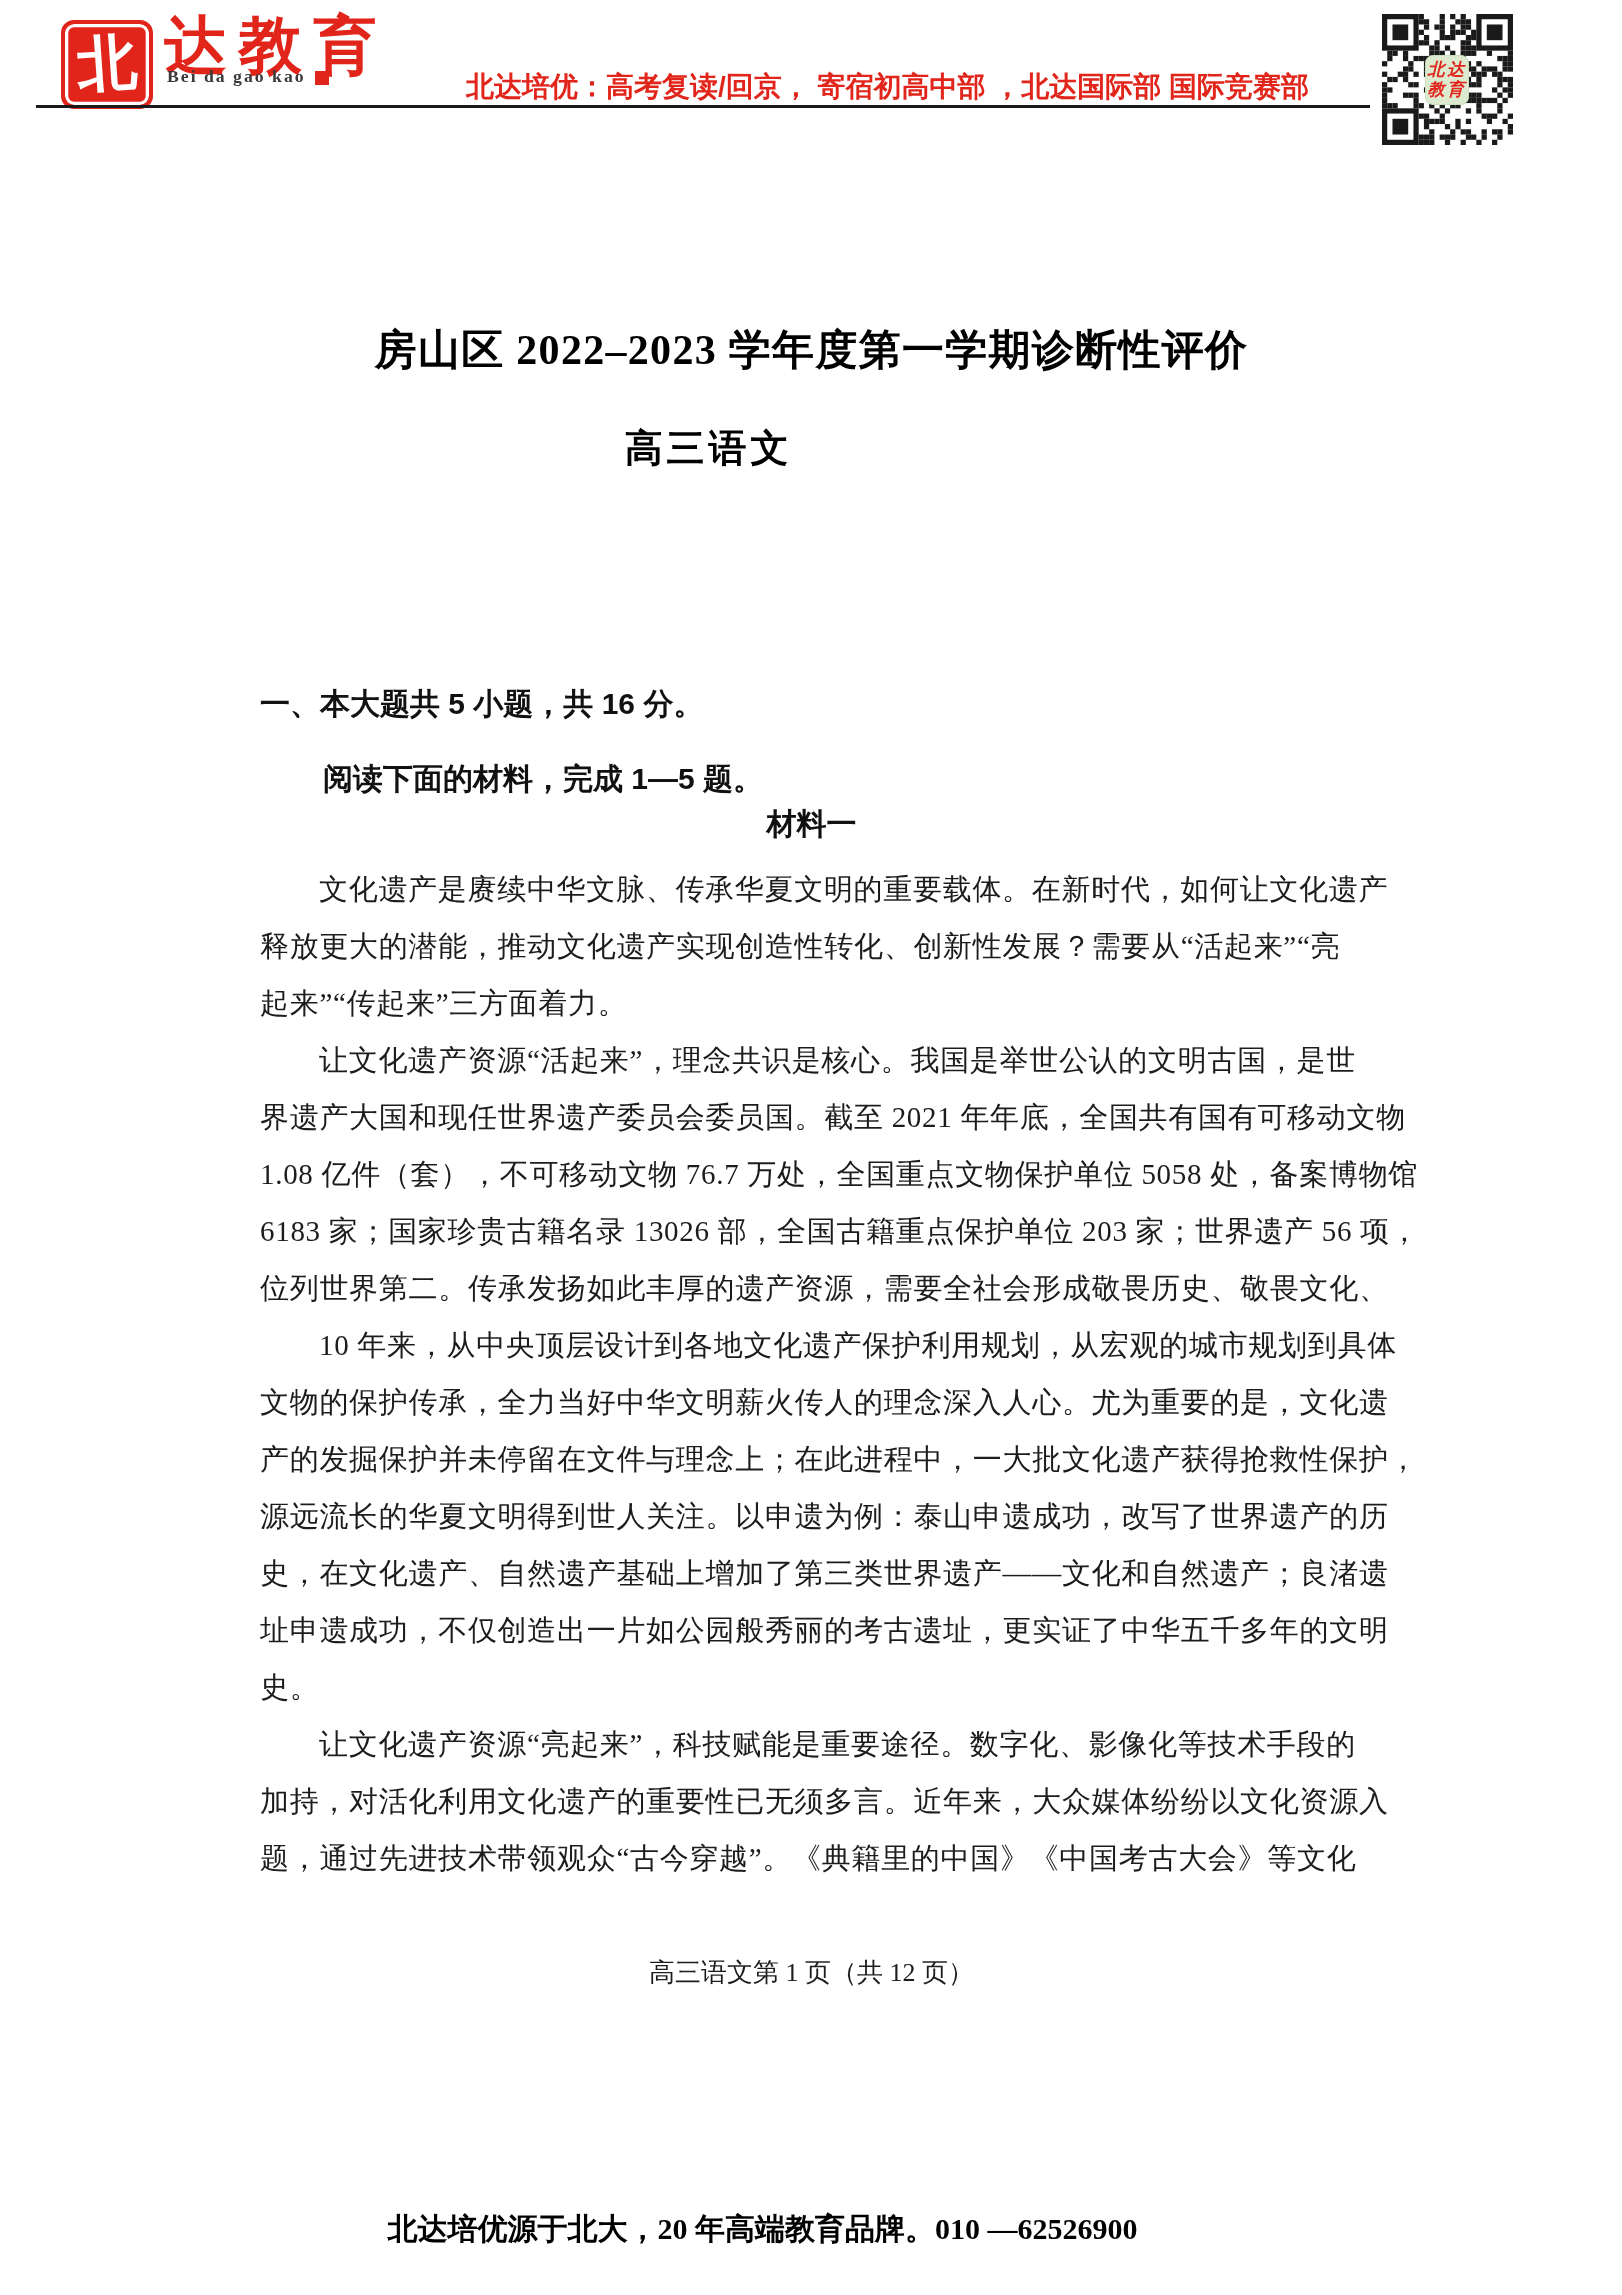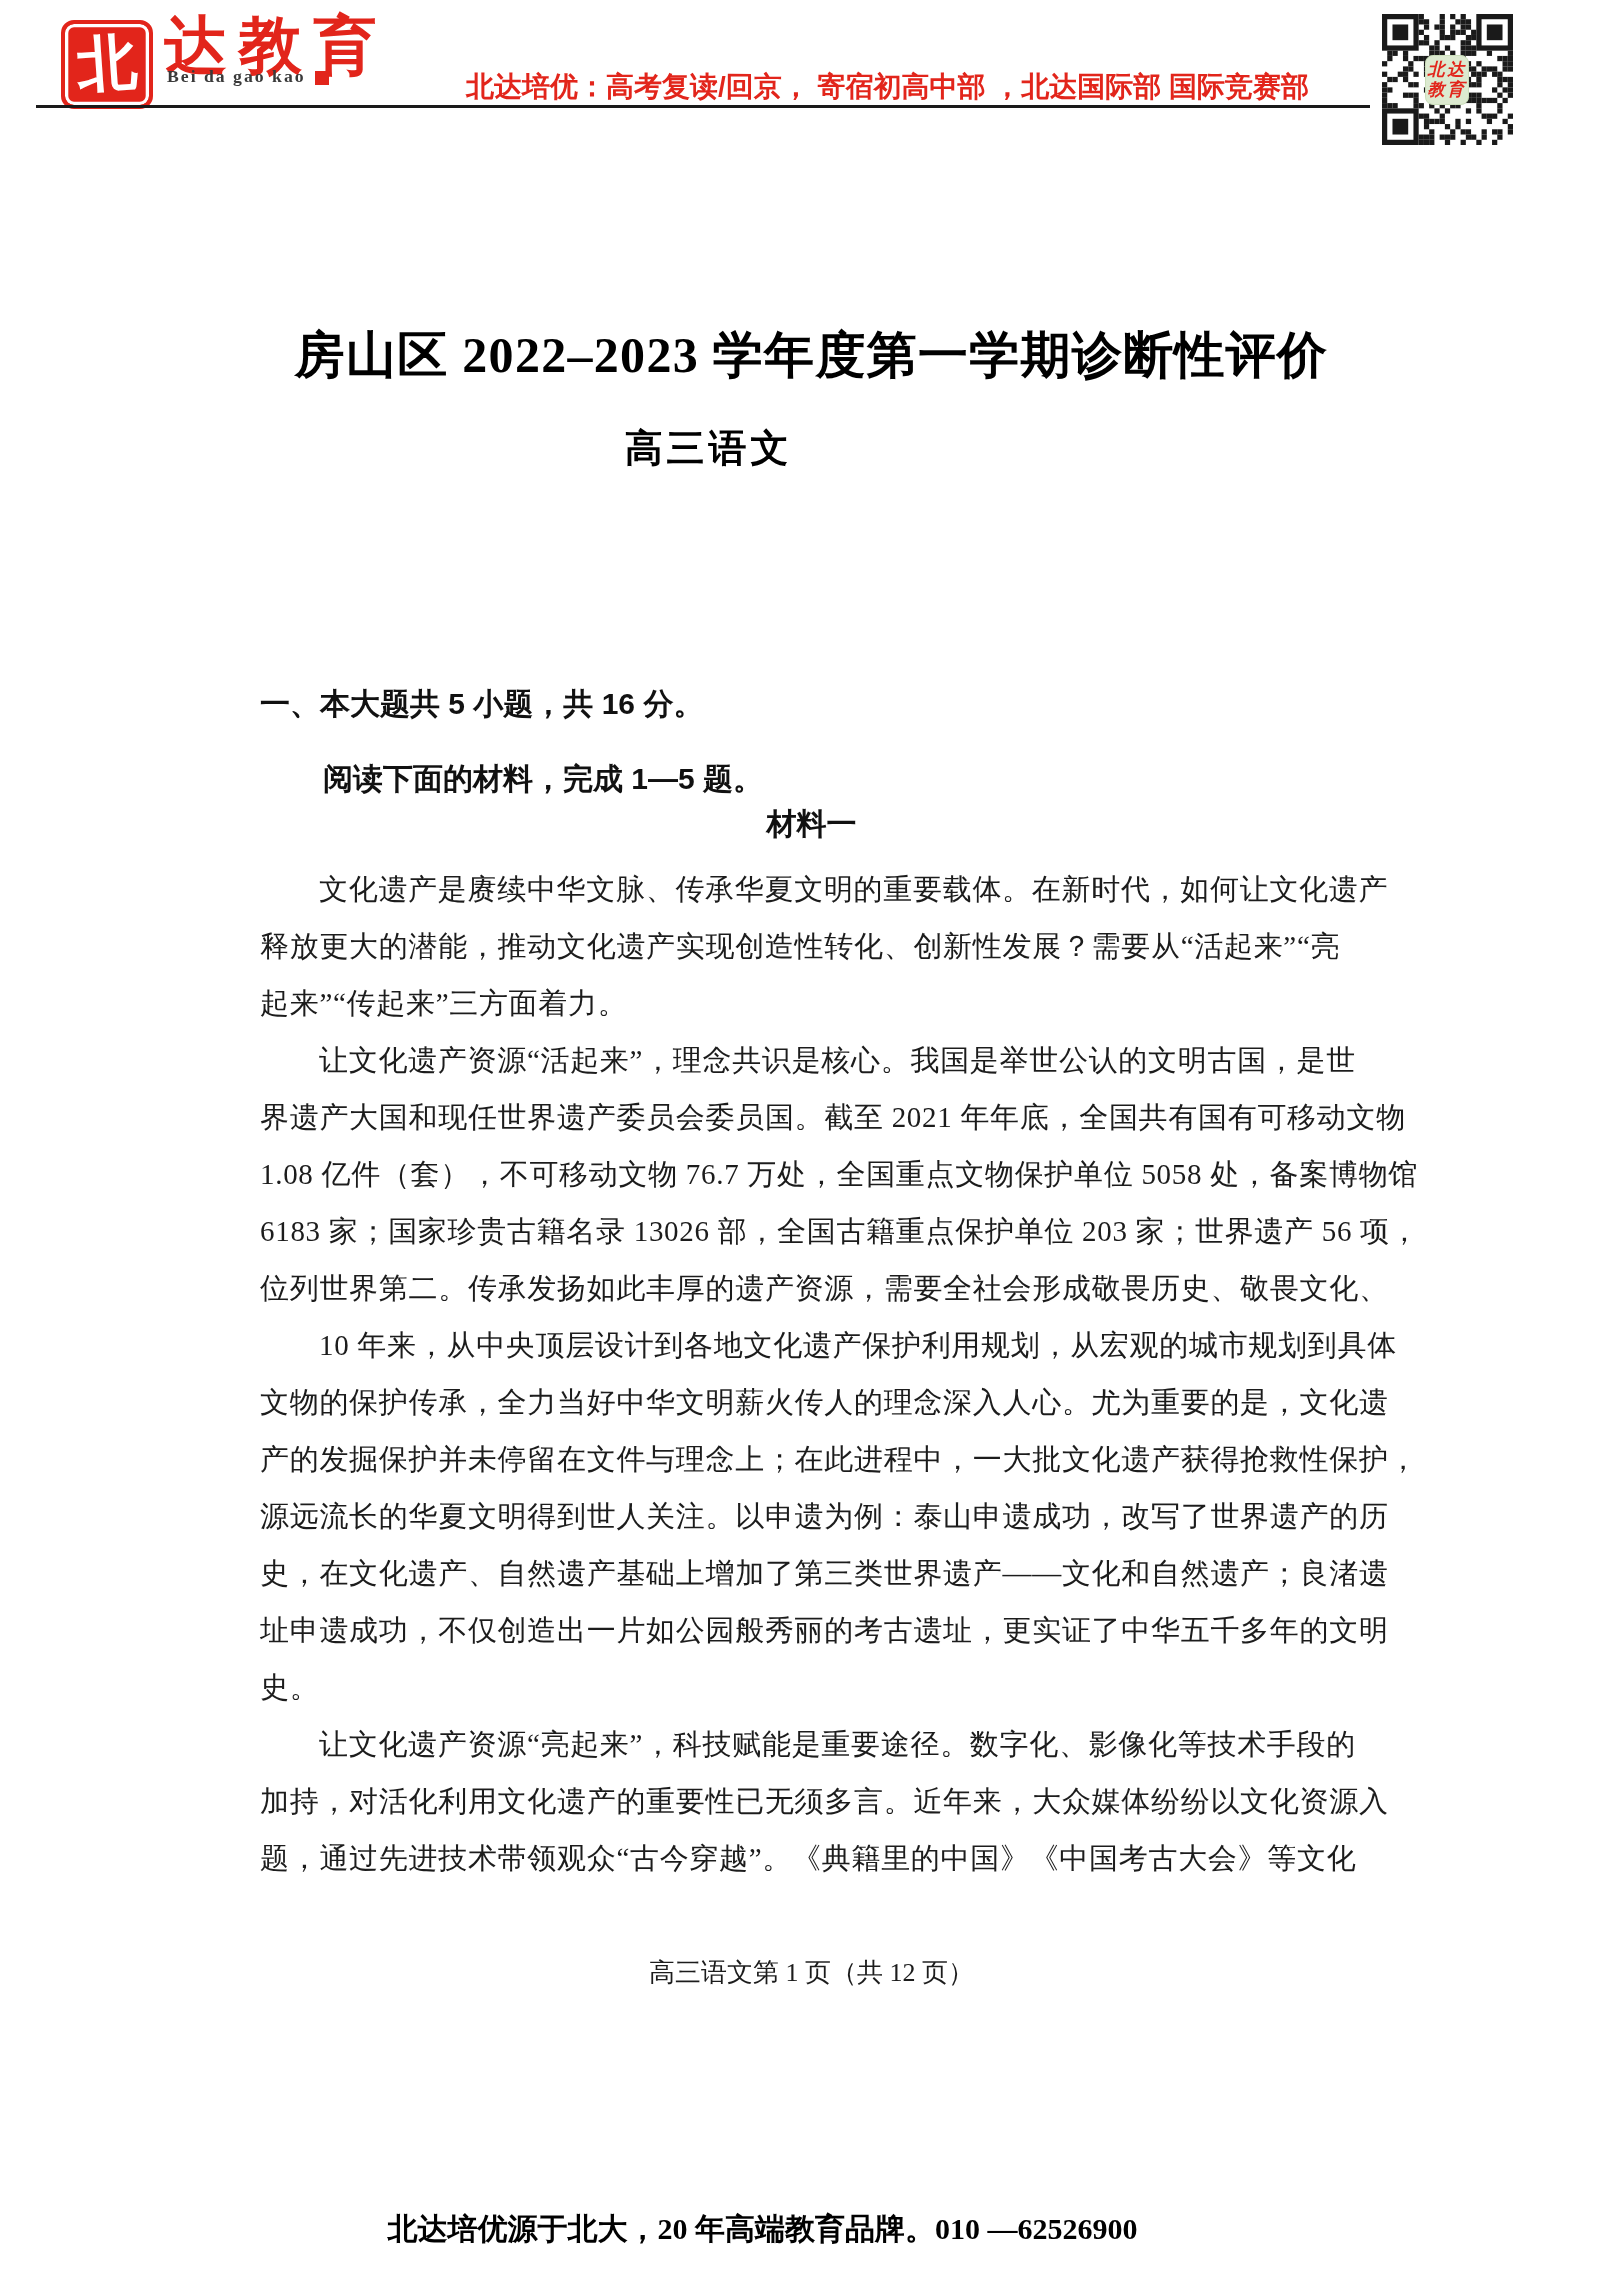--- a/index.html
+++ b/index.html
@@ -56,21 +56,21 @@
     box-sizing:border-box;
     font-style:italic;
   }
   .qr-label span{
     color:#e2251b;font-size:17px;line-height:20px;font-weight:700;
     font-family:"Liberation Serif",serif;letter-spacing:2.6px;
   }
   
   .title1{
     position:absolute;left:0;top:322px;width:1623px;text-align:center;
-    font-size:50px;font-weight:700;color:#000;letter-spacing:1.3px;
+    font-size:42px;font-weight:700;color:#000;letter-spacing:1.3px;
     font-family:"Liberation Serif",serif;
   }
   .title2{
     position:absolute;left:0;top:423px;width:1417px;text-align:center;
     font-size:38px;font-weight:700;color:#000;letter-spacing:3.9px;
     font-family:"Liberation Serif",serif;
   }
   
   .sec-heading{
     position:absolute;left:260px;top:684px;width:1106px;

